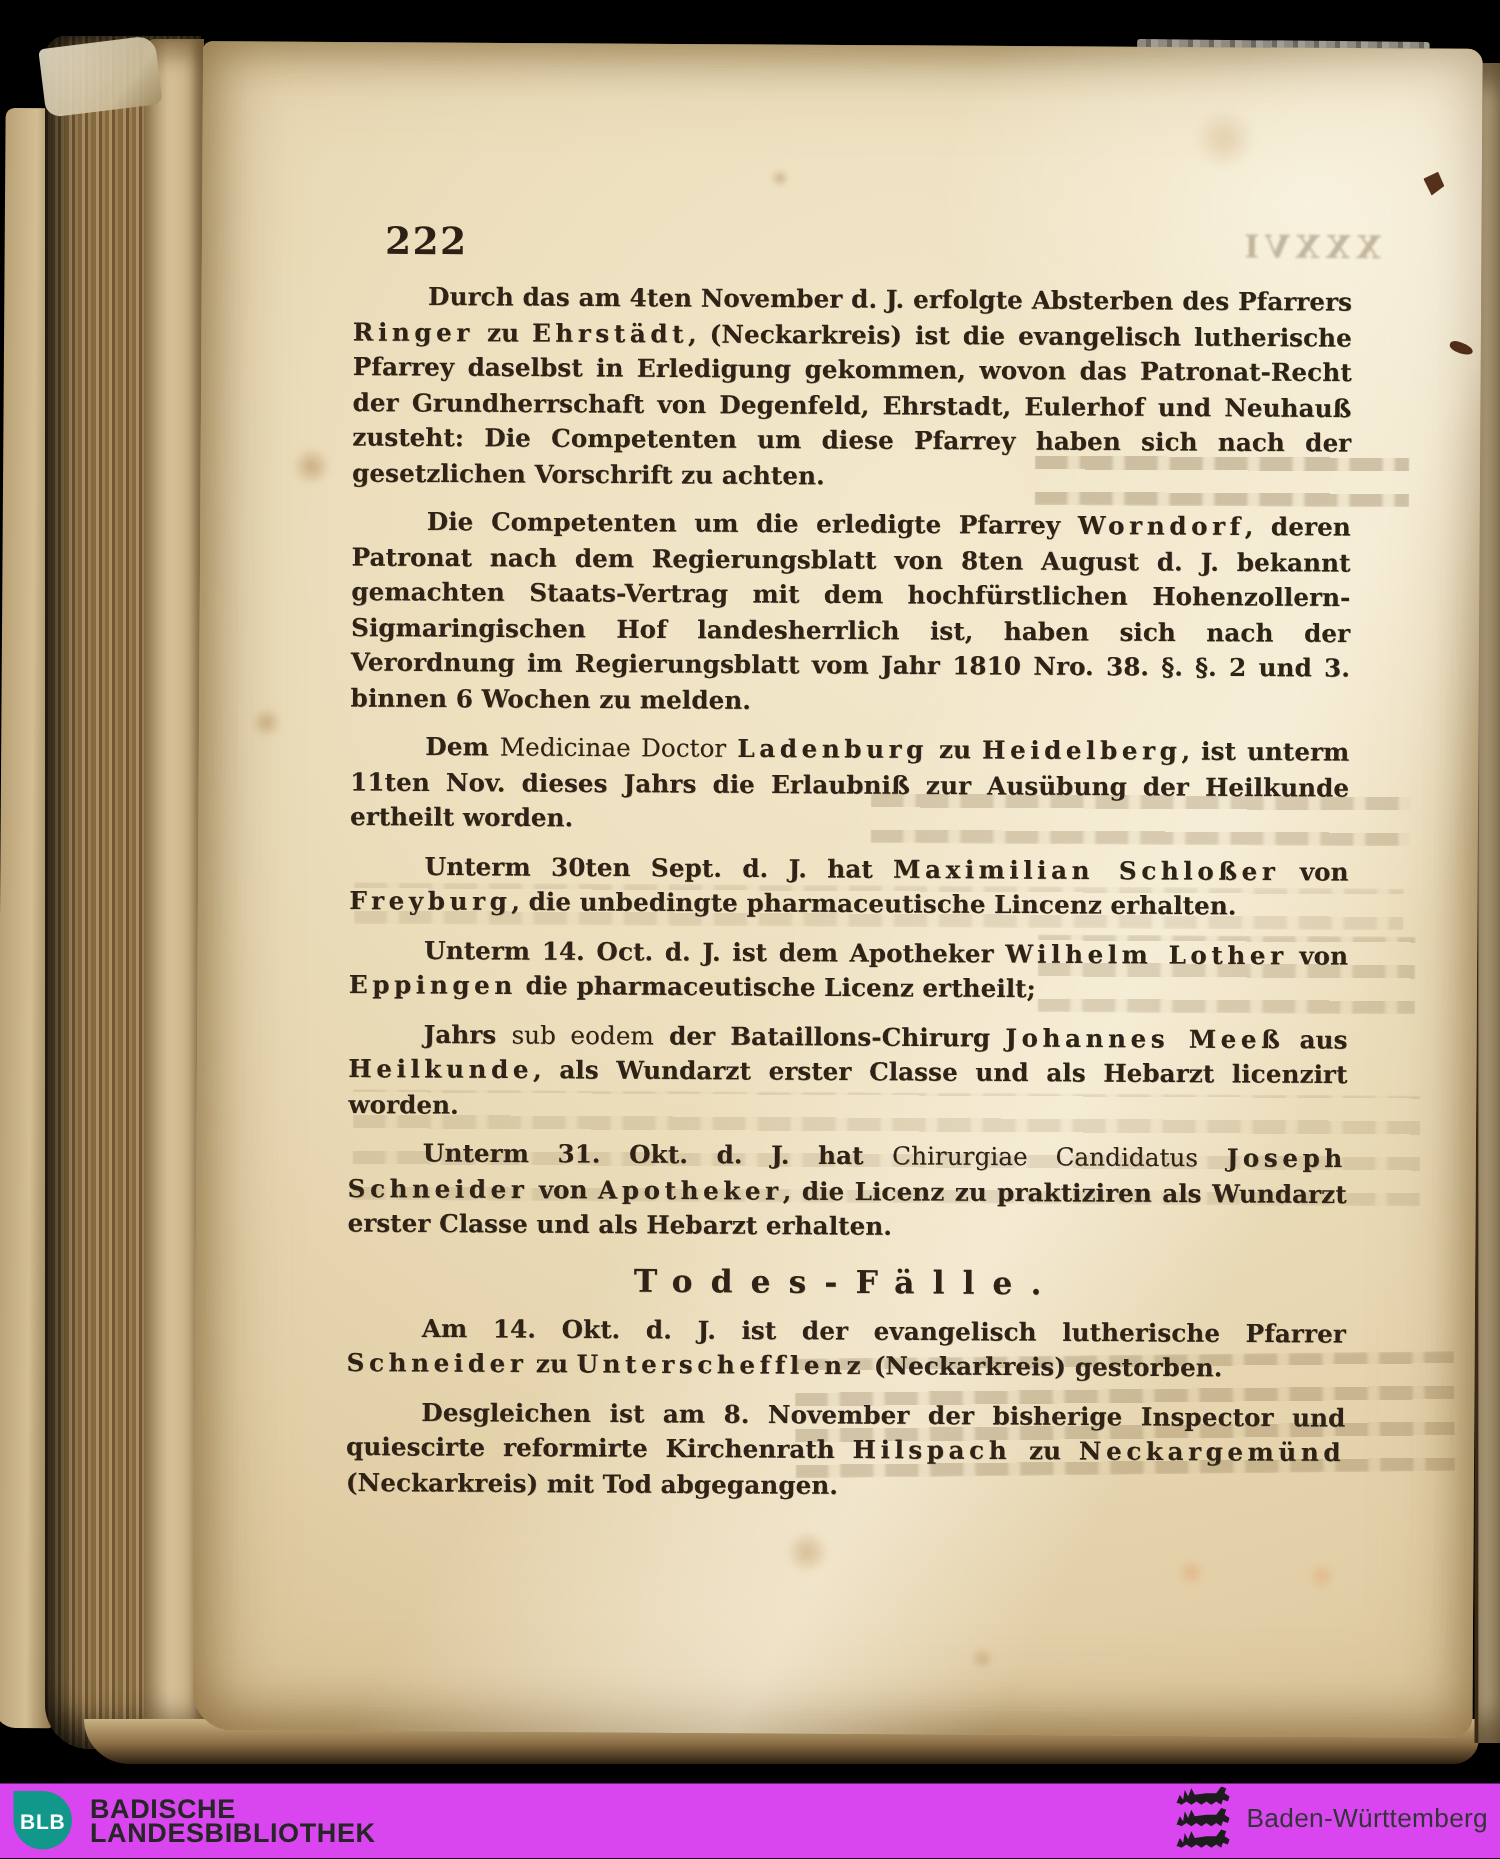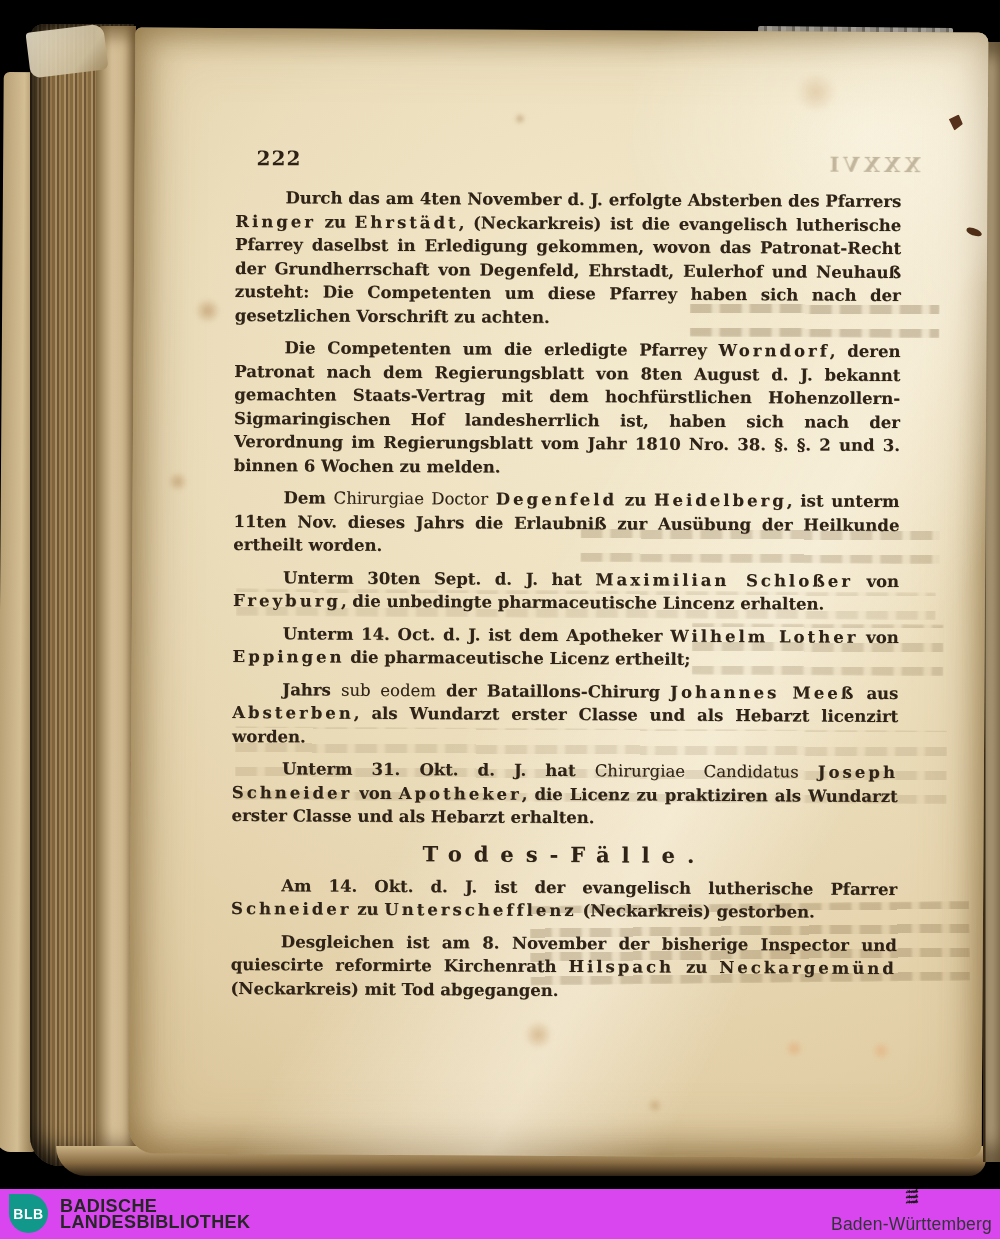--- a/index.html
+++ b/index.html
@@ -39,21 +39,21 @@
   .sheen{position:absolute;inset:0;border-radius:inherit;pointer-events:none;
     background:linear-gradient(118deg, transparent 48%, rgba(255,250,238,.35) 60%, rgba(255,250,238,.48) 66%, transparent 78%),
                radial-gradient(ellipse 42% 22% at 86% 9%, rgba(255,252,240,.55), transparent 70%);}
   .stain{position:absolute;border-radius:50%;filter:blur(2px);pointer-events:none;}
   .mark{position:absolute;pointer-events:none;}
   .bleed{position:absolute;pointer-events:none;filter:blur(1.1px);
     background:repeating-linear-gradient(90deg, rgba(118,94,58,.30) 0 22px, rgba(118,94,58,.06) 22px 30px);
     -webkit-mask:repeating-linear-gradient(0deg,#000 0 9px,transparent 9px 24px);
             mask:repeating-linear-gradient(0deg,#000 0 9px,transparent 9px 24px);}
 
-  .page-number{position:absolute;left:122px;top:118px;font-size:20px;font-weight:bold;color:#2c2114;
+  .page-number{position:absolute;left:122px;top:118px;font-size:25px;font-weight:bold;color:#2c2114;
     letter-spacing:1px;}
   .bleed-sig{position:absolute;left:690px;top:120px;width:96px;font-size:21px;font-weight:bold;color:#7a684a;
     opacity:.42;transform:scaleX(-1);letter-spacing:4px;filter:blur(.6px);}
 
   .text-flow{position:absolute;left:101px;top:158px;width:666px;color:#2e2316;}
   .para{margin:0 0 9px;font-size:16.5px;line-height:23.5px;font-weight:bold;text-align:justify;
     text-indent:50px;text-shadow:.3px .3px 0 rgba(70,52,28,.35);}
   .seg-f{}
   .seg-sp{letter-spacing:3px;}
   .seg-a{font-weight:normal;}
@@ -61,21 +61,21 @@
     text-shadow:.3px .3px 0 rgba(70,52,28,.35);}
 
   
   .footer{position:absolute;left:0;top:1189px;width:1000px;height:50px;background:#d946ef;
     font-family:"Liberation Sans", sans-serif;}
   .blb-logo{position:absolute;left:9px;top:5px;width:39px;height:39px;background:#11988b;
     border-radius:0 50% 50% 50%;display:flex;align-items:center;justify-content:center;}
   .blb-logo span{color:#fff;font-weight:bold;font-size:14px;letter-spacing:.5px;}
   .lib-name{position:absolute;left:60px;top:9px;color:#262626;font-weight:bold;font-size:18px;
     line-height:16px;letter-spacing:.4px;}
-  .bw-group{position:absolute;right:8px;top:0;height:46px;display:flex;align-items:center;gap:10px;flex-direction:column;}
+  .bw-group{position:absolute;right:8px;top:0;height:46px;display:flex;align-items:center;gap:10px;}
   .bw-arms{width:38px;height:42px;}
   .bw-text{color:#323537;font-size:17.5px;font-weight:500;letter-spacing:.2px;}
 </style>
 </head>
 <body>
 
 <div class="stage">
 
   <div class="top-gray-strip"></div>
   <div class="underpage-left"></div>
@@ -105,24 +105,24 @@
     <div class="stain" style="left:380px;top:84px;width:10px;height:10px;background:radial-gradient(circle, rgba(140,90,40,.5), transparent 75%);"></div>
     <div class="mark" style="left:814px;top:82px;width:14px;height:16px;background:#55301a;clip-path:polygon(0 30%,70% 0,100% 60%,40% 100%);"></div>
     <div class="mark" style="left:832px;top:196px;width:16px;height:7px;background:#4f2d16;border-radius:40% 60% 50% 50%;transform:rotate(18deg);"></div>
 
     <div class="page-number">222</div>
     <div class="bleed-sig">XXXVI</div>
 
     <div class="text-flow" id="text-flow">
         <p class="para"><span class="seg-f">Durch das am 4ten November d. J. erfolgte Absterben des Pfarrers </span><span class="seg-sp">Ringer</span><span class="seg-f"> zu </span><span class="seg-sp">Ehrstädt</span><span class="seg-f">, (Neckarkreis) ist die evangelisch lutherische Pfarrey daselbst in Erledigung gekommen, wovon das Patronat-Recht der Grundherrschaft von Degenfeld, Ehrstadt, Eulerhof und Neuhauß zusteht: Die Competenten um diese Pfarrey haben sich nach der gesetzlichen Vorschrift zu achten.</span></p>
         <p class="para"><span class="seg-f">Die Competenten um die erledigte Pfarrey </span><span class="seg-sp">Worndorf</span><span class="seg-f">, deren Patronat nach dem Regierungsblatt von 8ten August d. J. bekannt gemachten Staats-Vertrag mit dem hochfürstlichen Hohenzollern-Sigmaringischen Hof landesherrlich ist, haben sich nach der Verordnung im Regierungsblatt vom Jahr 1810 Nro. 38. §. §. 2 und 3. binnen 6 Wochen zu melden.</span></p>
-        <p class="para"><span class="seg-f">Dem </span><span class="seg-a">Chirurgiae Doctor</span><span class="seg-f"> </span><span class="seg-sp">Degenfeld</span><span class="seg-f"> zu </span><span class="seg-sp">Heidelberg</span><span class="seg-f">, ist unterm 11ten Nov. dieses Jahrs die Erlaubniß zur Ausübung der Heilkunde ertheilt worden.</span></p>
+        <p class="para"><span class="seg-f">Dem </span><span class="seg-a">Medicinae Doctor</span><span class="seg-f"> </span><span class="seg-sp">Ladenburg</span><span class="seg-f"> zu </span><span class="seg-sp">Heidelberg</span><span class="seg-f">, ist unterm 11ten Nov. dieses Jahrs die Erlaubniß zur Ausübung der Heilkunde ertheilt worden.</span></p>
         <p class="para"><span class="seg-f">Unterm 30ten Sept. d. J. hat </span><span class="seg-sp">Maximilian Schloßer</span><span class="seg-f"> von </span><span class="seg-sp">Freyburg</span><span class="seg-f">, die unbedingte pharmaceutische Lincenz erhalten.</span></p>
         <p class="para"><span class="seg-f">Unterm 14. Oct. d. J. ist dem Apotheker </span><span class="seg-sp">Wilhelm Lother</span><span class="seg-f"> von </span><span class="seg-sp">Eppingen</span><span class="seg-f"> die pharmaceutische Licenz ertheilt;</span></p>
-        <p class="para"><span class="seg-f">Jahrs </span><span class="seg-a">sub eodem</span><span class="seg-f"> der Bataillons-Chirurg </span><span class="seg-sp">Johannes Meeß</span><span class="seg-f"> aus </span><span class="seg-sp">Absterben</span><span class="seg-f">, als Wundarzt erster Classe und als Hebarzt licenzirt worden.</span></p>
+        <p class="para"><span class="seg-f">Jahrs </span><span class="seg-a">sub eodem</span><span class="seg-f"> der Bataillons-Chirurg </span><span class="seg-sp">Johannes Meeß</span><span class="seg-f"> aus </span><span class="seg-sp">Heilkunde</span><span class="seg-f">, als Wundarzt erster Classe und als Hebarzt licenzirt worden.</span></p>
         <p class="para"><span class="seg-f">Unterm 31. Okt. d. J. hat </span><span class="seg-a">Chirurgiae Candidatus</span><span class="seg-f"> </span><span class="seg-sp">Joseph Schneider</span><span class="seg-f"> von </span><span class="seg-sp">Apotheker</span><span class="seg-f">, die Licenz zu praktiziren als Wundarzt erster Classe und als Hebarzt erhalten.</span></p>
         <div class="doc-heading">Todes-Fälle.</div>
         <p class="para"><span class="seg-f">Am 14. Okt. d. J. ist der evangelisch lutherische Pfarrer </span><span class="seg-sp">Schneider</span><span class="seg-f"> zu </span><span class="seg-sp">Unterschefflenz</span><span class="seg-f"> (Neckarkreis) gestorben.</span></p>
         <p class="para"><span class="seg-f">Desgleichen ist am 8. November der bisherige Inspector und quiescirte reformirte Kirchenrath </span><span class="seg-sp">Hilspach</span><span class="seg-f"> zu </span><span class="seg-sp">Neckargemünd</span><span class="seg-f"> (Neckarkreis) mit Tod abgegangen.</span></p>
       </div>
   </div>
 
   <div class="footer">
     <div class="blb-logo">
       <span>BLB</span>

